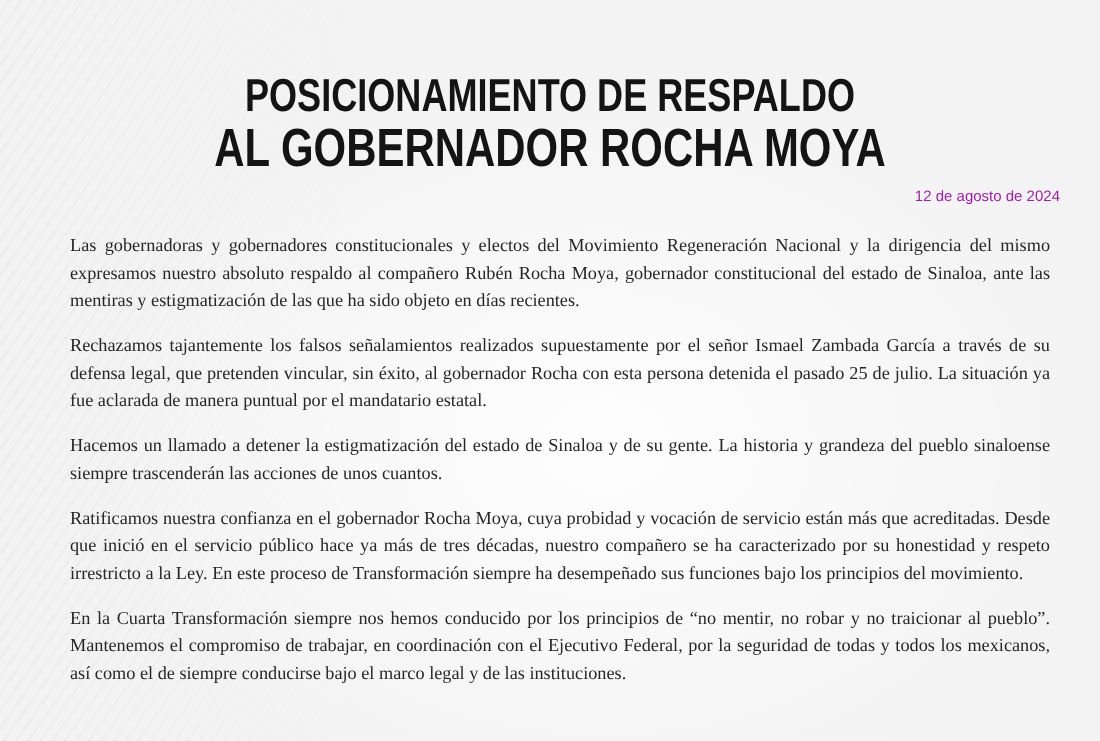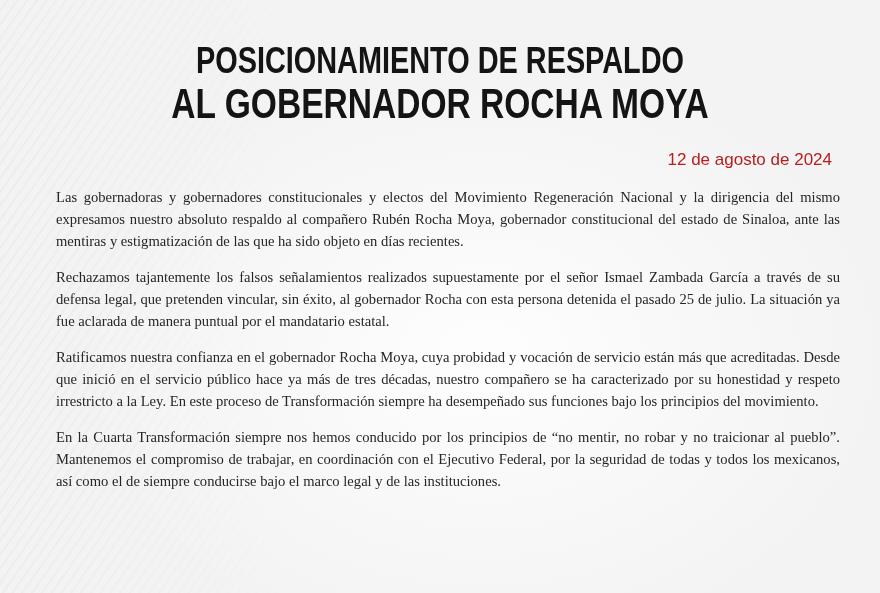--- a/index.html
+++ b/index.html
@@ -21,41 +21,41 @@
     }
     .bg-glow {
       position: absolute; inset: 0;
       background: radial-gradient(ellipse at 55% 60%, rgba(255,255,255,0.9) 0%, rgba(255,255,255,0) 60%);
       pointer-events: none;
     }
     .page { position: relative; z-index: 1; }
     .title {
       position: absolute;
       left: 0; right: 0;
-      top: 20px;
+      top: 36px;
       text-align: center;
       font-family: "Liberation Sans", sans-serif;
       font-weight: 700;
       color: #141414;
       letter-spacing: 0px;
     }
     .title .line {
       display: block;
       transform: scaleX(0.78);
       transform-origin: center;
       line-height: 40px;
     }
     .title .line1 { font-size: 37px; }
     .title .line2 { font-size: 43px; margin-top: 2px; }
     .date {
       position: absolute;
       top: 150px;
-      right: 48px;
-      font-size: 17px;
-      color: #b91c1c;
+      right: 32px;
+      font-size: 12px;
+      color: #a21caf;
     }
     .body {
       position: absolute;
       left: 56px;
       width: 784px;
       top: 186px;
       font-size: 14.6px;
       line-height: 22px;
       color: #262626;
     }
@@ -76,16 +76,17 @@
   <h1 class="title">
     <span class="line line1">POSICIONAMIENTO DE RESPALDO</span>
     <span class="line line2">AL GOBERNADOR ROCHA MOYA</span>
   </h1>
 
   <div class="date">12 de agosto de 2024</div>
 
   <div class="body">
     <p>Las gobernadoras y gobernadores constitucionales y electos del Movimiento Regeneración Nacional y la dirigencia del mismo expresamos nuestro absoluto respaldo al compañero Rubén Rocha Moya, gobernador constitucional del estado de Sinaloa, ante las mentiras y estigmatización de las que ha sido objeto en días recientes.</p>
     <p>Rechazamos tajantemente los falsos señalamientos realizados supuestamente por el señor Ismael Zambada García a través de su defensa legal, que pretenden vincular, sin éxito, al gobernador Rocha con esta persona detenida el pasado 25 de julio. La situación ya fue aclarada de manera puntual por el mandatario estatal.</p>
+    <p>Hacemos un llamado a detener la estigmatización del estado de Sinaloa y de su gente. La historia y grandeza del pueblo sinaloense siempre trascenderán las acciones de unos cuantos.</p>
     <p>Ratificamos nuestra confianza en el gobernador Rocha Moya, cuya probidad y vocación de servicio están más que acreditadas. Desde que inició en el servicio público hace ya más de tres décadas, nuestro compañero se ha caracterizado por su honestidad y respeto irrestricto a la Ley. En este proceso de Transformación siempre ha desempeñado sus funciones bajo los principios del movimiento.</p>
     <p class="gap-extra">En la Cuarta Transformación siempre nos hemos conducido por los principios de “no mentir, no robar y no traicionar al pueblo”. Mantenemos el compromiso de trabajar, en coordinación con el Ejecutivo Federal, por la seguridad de todas y todos los mexicanos, así como el de siempre conducirse bajo el marco legal y de las instituciones.</p>
   </div>
 </div>
 
 </body></html>

